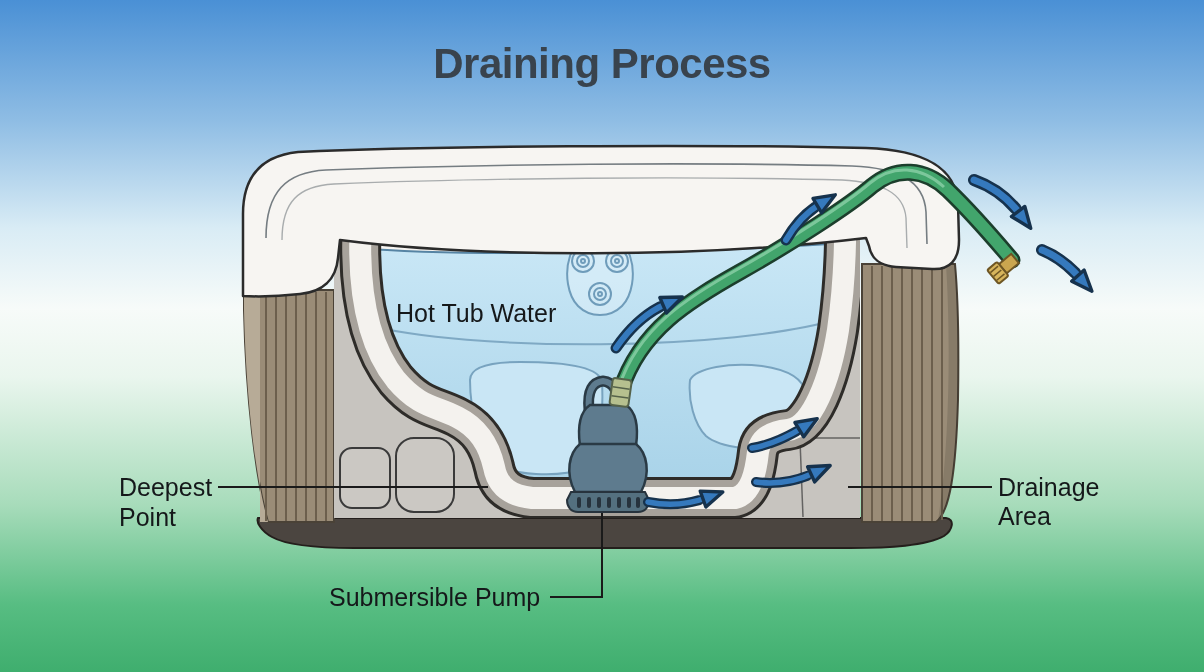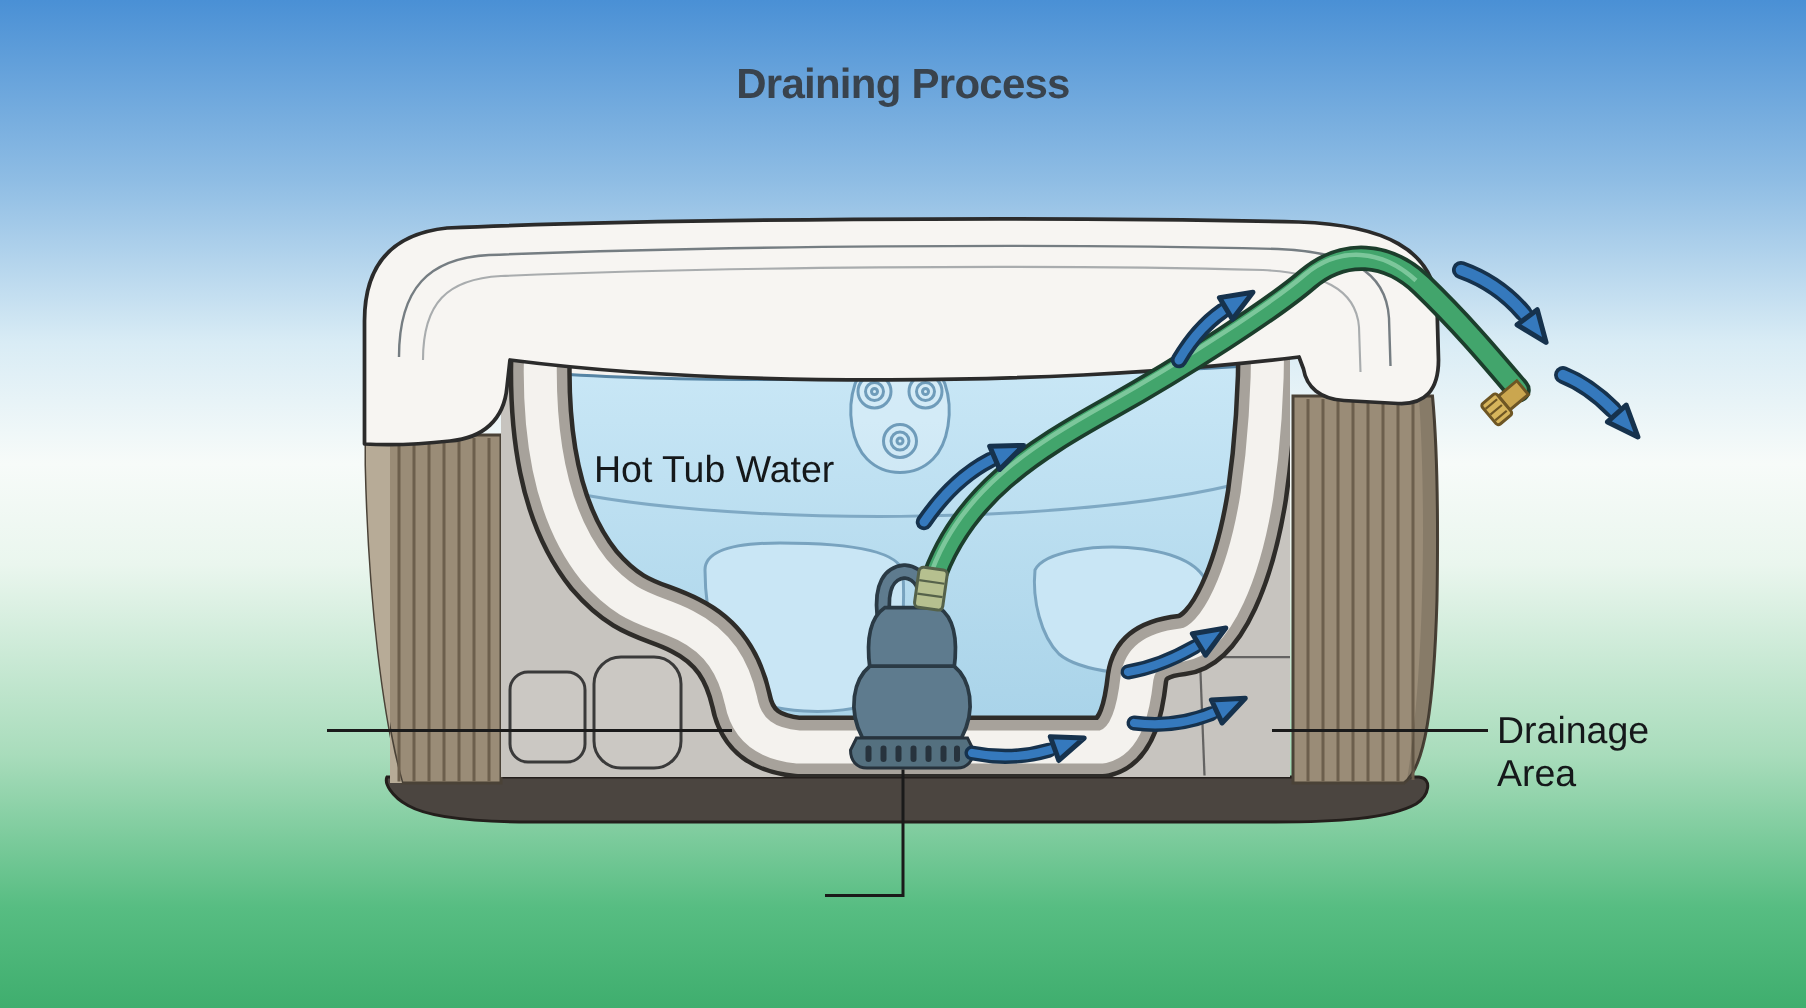--- a/index.html
+++ b/index.html
@@ -4,21 +4,21 @@
 <style>
   html,body{margin:0;padding:0;}
   body{width:1204px;height:672px;overflow:hidden;font-family:"Liberation Sans",sans-serif;}
   .stage{position:relative;width:1204px;height:672px;
     background:linear-gradient(180deg,#4a90d5 0%,#8fbde4 18%,#d9ecf5 34%,#f7fbf9 46%,#eaf6ee 56%,#a8dcbb 75%,#57bd82 90%,#3fae6e 100%);
   }
   .stage svg{position:absolute;inset:0;display:block;}
   .lbl{position:absolute;color:#15181a;font-size:25px;line-height:29px;font-weight:500;white-space:nowrap;}
   .lbl.wrap{white-space:normal;}
   .title{position:absolute;left:0;right:0;top:40px;text-align:center;color:#39434d;
-    font-size:28px;font-weight:700;letter-spacing:-.5px;}
+    font-size:42px;font-weight:700;letter-spacing:-.5px;}
   .watermark{position:absolute;right:38px;top:610px;font-size:32px;font-weight:500;
     color:#2f7f54;opacity:.5;letter-spacing:.5px;}
 </style>
 </head>
 <body>
 
 <div class="stage">
 
 <svg width="1204" height="672" viewBox="0 0 1204 672">
   <defs>
@@ -185,18 +185,20 @@
     <path d="M848,487 L992,487"></path>
     <path d="M550,597 L602,597 L602,513"></path>
   </g>
 </svg>
 
 <div class="title">Draining Process</div>
 
 
 <div class="lbl" style="left:396px;top:299px;">Hot Tub Water</div>
 
+<div class="lbl wrap" style="left:119px;top:472px;width:115px;line-height:30px;">Deepest Point</div>
 
 <div class="lbl wrap" style="left:998px;top:473px;width:125px;line-height:29px;">Drainage Area</div>
 
+<div class="lbl" style="left:329px;top:583px;">Submersible Pump</div>
 
 
 </div>
 
 </body></html>

